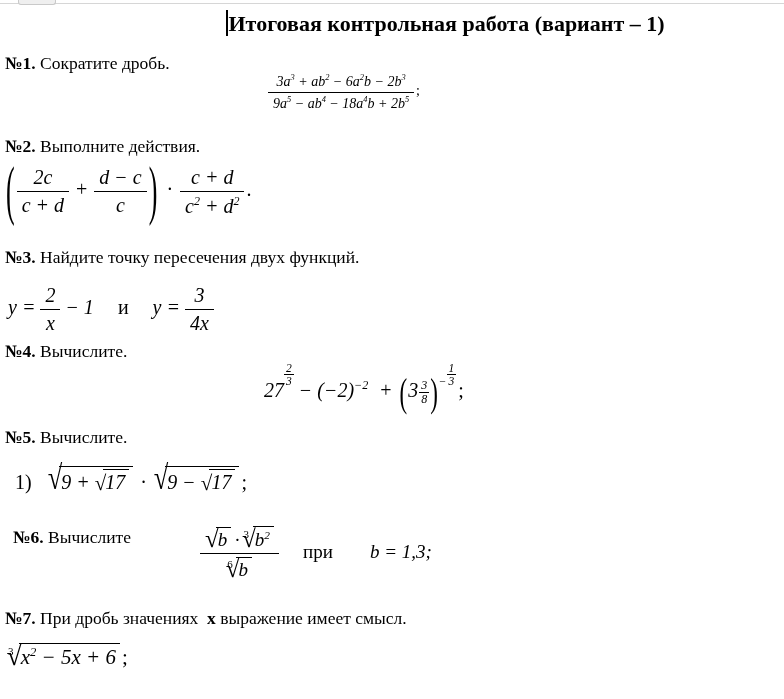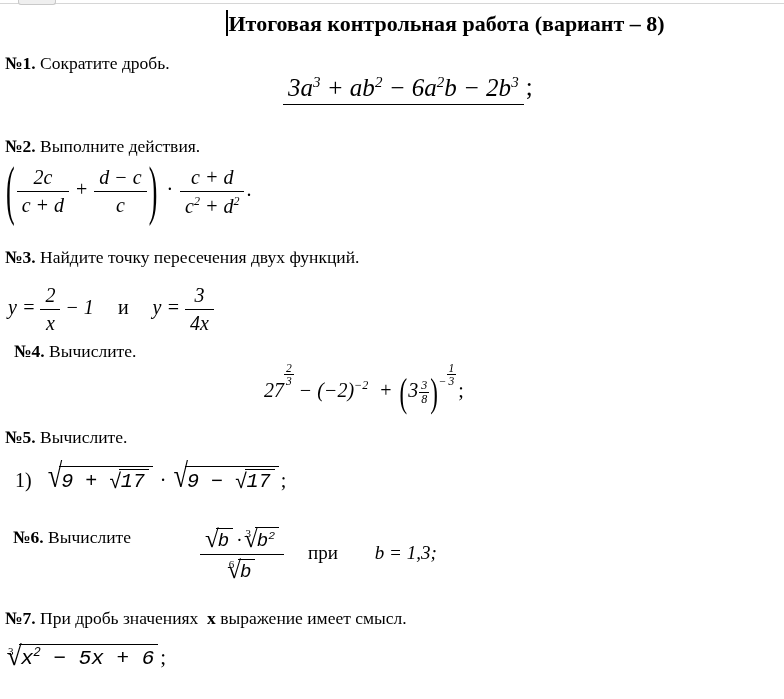--- a/index.html
+++ b/index.html
@@ -49,64 +49,64 @@
   .bigp { display: inline-block; font-style: normal; font-size: 1.3em; line-height: 1;
           transform: scaleY(2.55); vertical-align: middle; margin: 0 2px; }
   .midp { display: inline-block; font-style: normal; font-size: 1.15em; line-height: 1;
           transform: scaleY(1.75); vertical-align: middle; margin: 0 1px; }
 
   
   .rad { display: inline-block; white-space: nowrap; }
   .rsgn { display: inline-block; font-style: normal; font-size: 1.32em; line-height: 1;
           margin-right: -3px; vertical-align: -1px; }
   .rbox { display: inline-block; border-top: 1.5px solid #000;
-          padding: 2px 4px 0 2px; line-height: 1.1; font-family: Liberation Mono, monospace; }
+          padding: 2px 4px 0 2px; line-height: 1.1; }
   .rad .rad .rsgn { font-size: 1.05em; }
   .rad .rad .rbox { border-top-width: 1.3px; padding-top: 1px; }
   .deep > .rsgn { transform: scaleY(1.28); transform-origin: bottom; }
   .ridx { display: inline-block; font-style: normal; font-size: 11px;
           vertical-align: 0.8em; margin-right: -7px; position: relative; z-index: 2; }
 
   .ul { text-underline-offset: 3px; }
   .ulx { font-weight: bold; }
 </style>
 </head>
 <body>
 
 <div>
 
   <div class="topline"></div>
   <div class="topstub"></div>
 
-  <div class="abs title" style="left:226px;top:10px"><span class="caret"></span><span>Итоговая контрольная работа (вариант – 8)</span></div>
+  <div class="abs title" style="left:226px;top:10px"><span class="caret"></span><span>Итоговая контрольная работа (вариант – 1)</span></div>
 
   <div class="abs heading" style="left:5px;top:53px">
     <b class="plabel">№1.</b>
     <span>Сократите дробь.</span>
   </div>
-  <div class="abs math" style="left:283px;top:73px;font-size:25px"><span class="frac"><span class="fn">3a<sup>3</sup> + ab<sup>2</sup> − 6a<sup>2</sup>b − 2b<sup>3</sup></span></span><span class="tail">;</span></div>
+  <div class="abs math" style="left:268px;top:73px;font-size:14px"><span class="frac"><span class="fn">3a<sup>3</sup> + ab<sup>2</sup> − 6a<sup>2</sup>b − 2b<sup>3</sup></span><span class="fd">9a<sup>5</sup> − ab<sup>4</sup> − 18a<sup>4</sup>b + 2b<sup>5</sup></span></span><span class="tail">;</span></div>
 
   <div class="abs heading" style="left:5px;top:136px">
     <b class="plabel">№2.</b>
     <span>Выполните действия.</span>
   </div>
   <div class="abs math" style="left:4px;top:166px"><span class="bigp">(</span><span class="frac"><span class="fn">2c</span><span class="fd">c + d</span></span><span class="op">+</span><span class="frac"><span class="fn">d − c</span><span class="fd">c</span></span><span class="bigp">)</span><span class="op">·</span><span class="frac"><span class="fn">c + d</span><span class="fd">c<sup>2</sup> + d<sup>2</sup></span></span><span class="tail">.</span></div>
 
   <div class="abs heading" style="left:5px;top:247px">
     <b class="plabel">№3.</b>
     <span>Найдите точку пересечения двух функций.</span>
   </div>
   <div class="abs math" style="left:8px;top:284px">
     <span>y =</span>
     <span class="frac"><span class="fn">2</span><span class="fd">x</span></span>
     <span>− 1</span><span class="word">и</span><span>y =</span>
     <span class="frac"><span class="fn">3</span><span class="fd">4x</span></span>
   </div>
 
-  <div class="abs heading" style="left:14px;top:341px">
+  <div class="abs heading" style="left:5px;top:341px">
     <b class="plabel">№4.</b>
     <span>Вычислите.</span>
   </div>
   <div class="abs math" style="left:264px;top:362px"><span>27</span><span class="supwrap"><span class="sfrac"><span class="sn">2</span><span class="sd">3</span></span></span>
     <span>− (−2)</span><sup>−2</sup>
     <span class="op">+</span><span class="midp">(</span><span>3</span><span class="sfrac mixedf"><span class="sn">3</span><span class="sd">8</span></span><span class="midp">)</span><span class="supwrap"><span>−</span><span class="sfrac"><span class="sn">1</span><span class="sd">3</span></span></span><span class="tail">;</span></div>
 
   <div class="abs heading" style="left:5px;top:427px">
     <b class="plabel">№5.</b>
     <span>Вычислите.</span>

